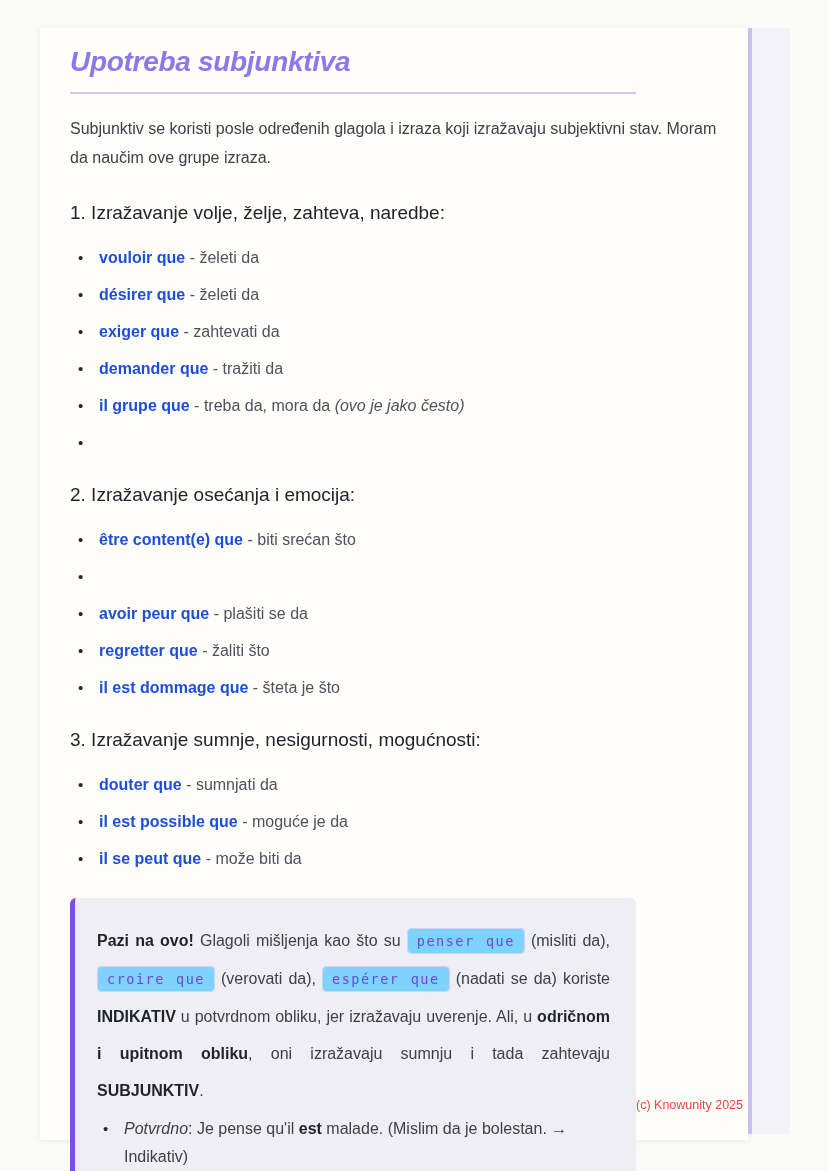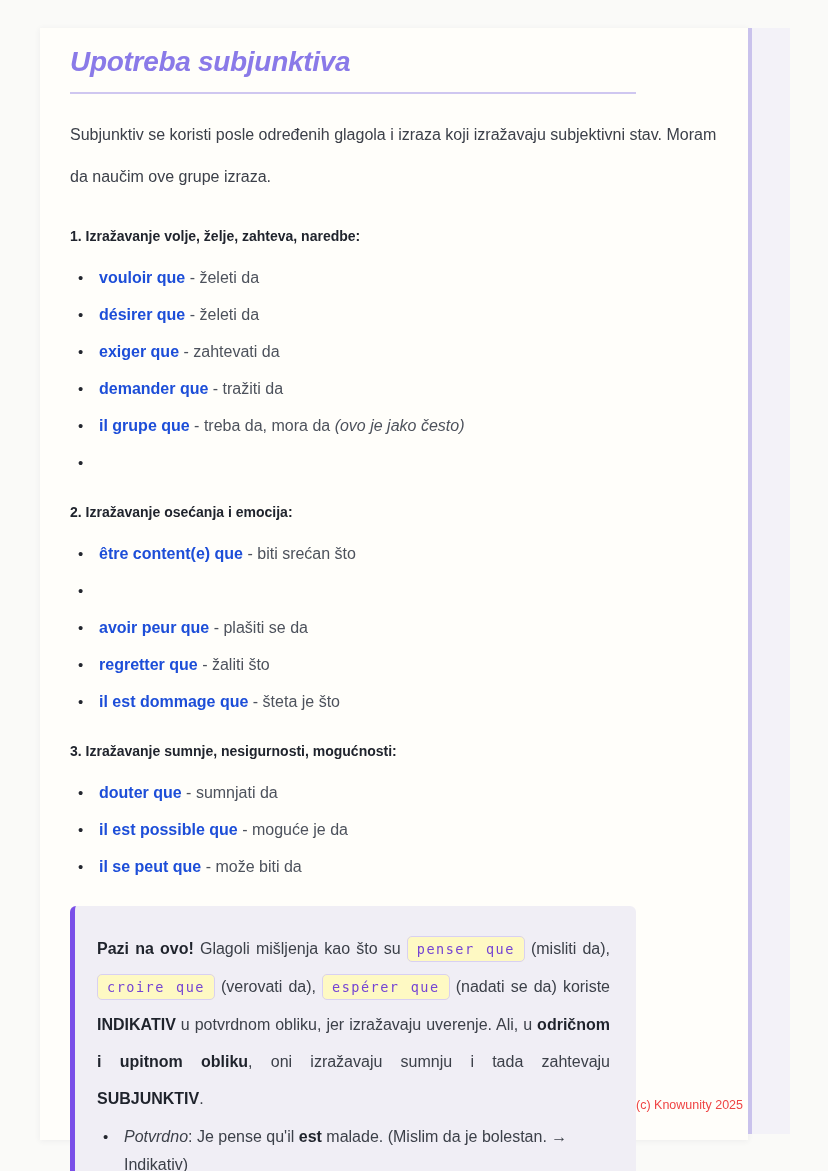--- a/index.html
+++ b/index.html
@@ -39,27 +39,27 @@
     margin-top:2px;
     font-style:italic;
   }
   .rule {
     width:566px; height:2px;
     background:#cfc7f0;
     margin:14px 0 20px 0;
   }
   p.intro {
     font-size:16px;
-    line-height:42px;
+    line-height:29px;
     color:#3c4049;
     width:652px;
   }
   h2.sec {
-    font-size:14px;
-    font-weight:bold;
+    font-size:19px;
+    font-weight:normal;
     color:#20242d;
     margin:30px 0 22px 0;
   }
   ul.expr { list-style:none; }
   ul.expr li {
     display:flex;
     margin:0 0 14px 8px;
     font-size:16px;
     line-height:23px;
   }
@@ -85,21 +85,21 @@
     line-height:37px;
     text-align:justify;
     color:#3c4049;
   }
   .callout-p strong { color:#1f232c; }
   .chip {
     font-family:"DejaVu Sans Mono","Liberation Mono",monospace;
     font-size:13.5px;
     letter-spacing:1.5px;
     color:#7444d4;
-    background:#fef9c3;
+    background:#7dd3fc;
     border:1px solid #d8d0f2;
     border-radius:5px;
     padding:4px 9px;
     white-space:nowrap;
   }
   ul.ex-list { list-style:none; margin-top:6px; }
   ul.ex-list li {
     display:flex;
     margin:0 0 14px 6px;
     font-size:16px;

